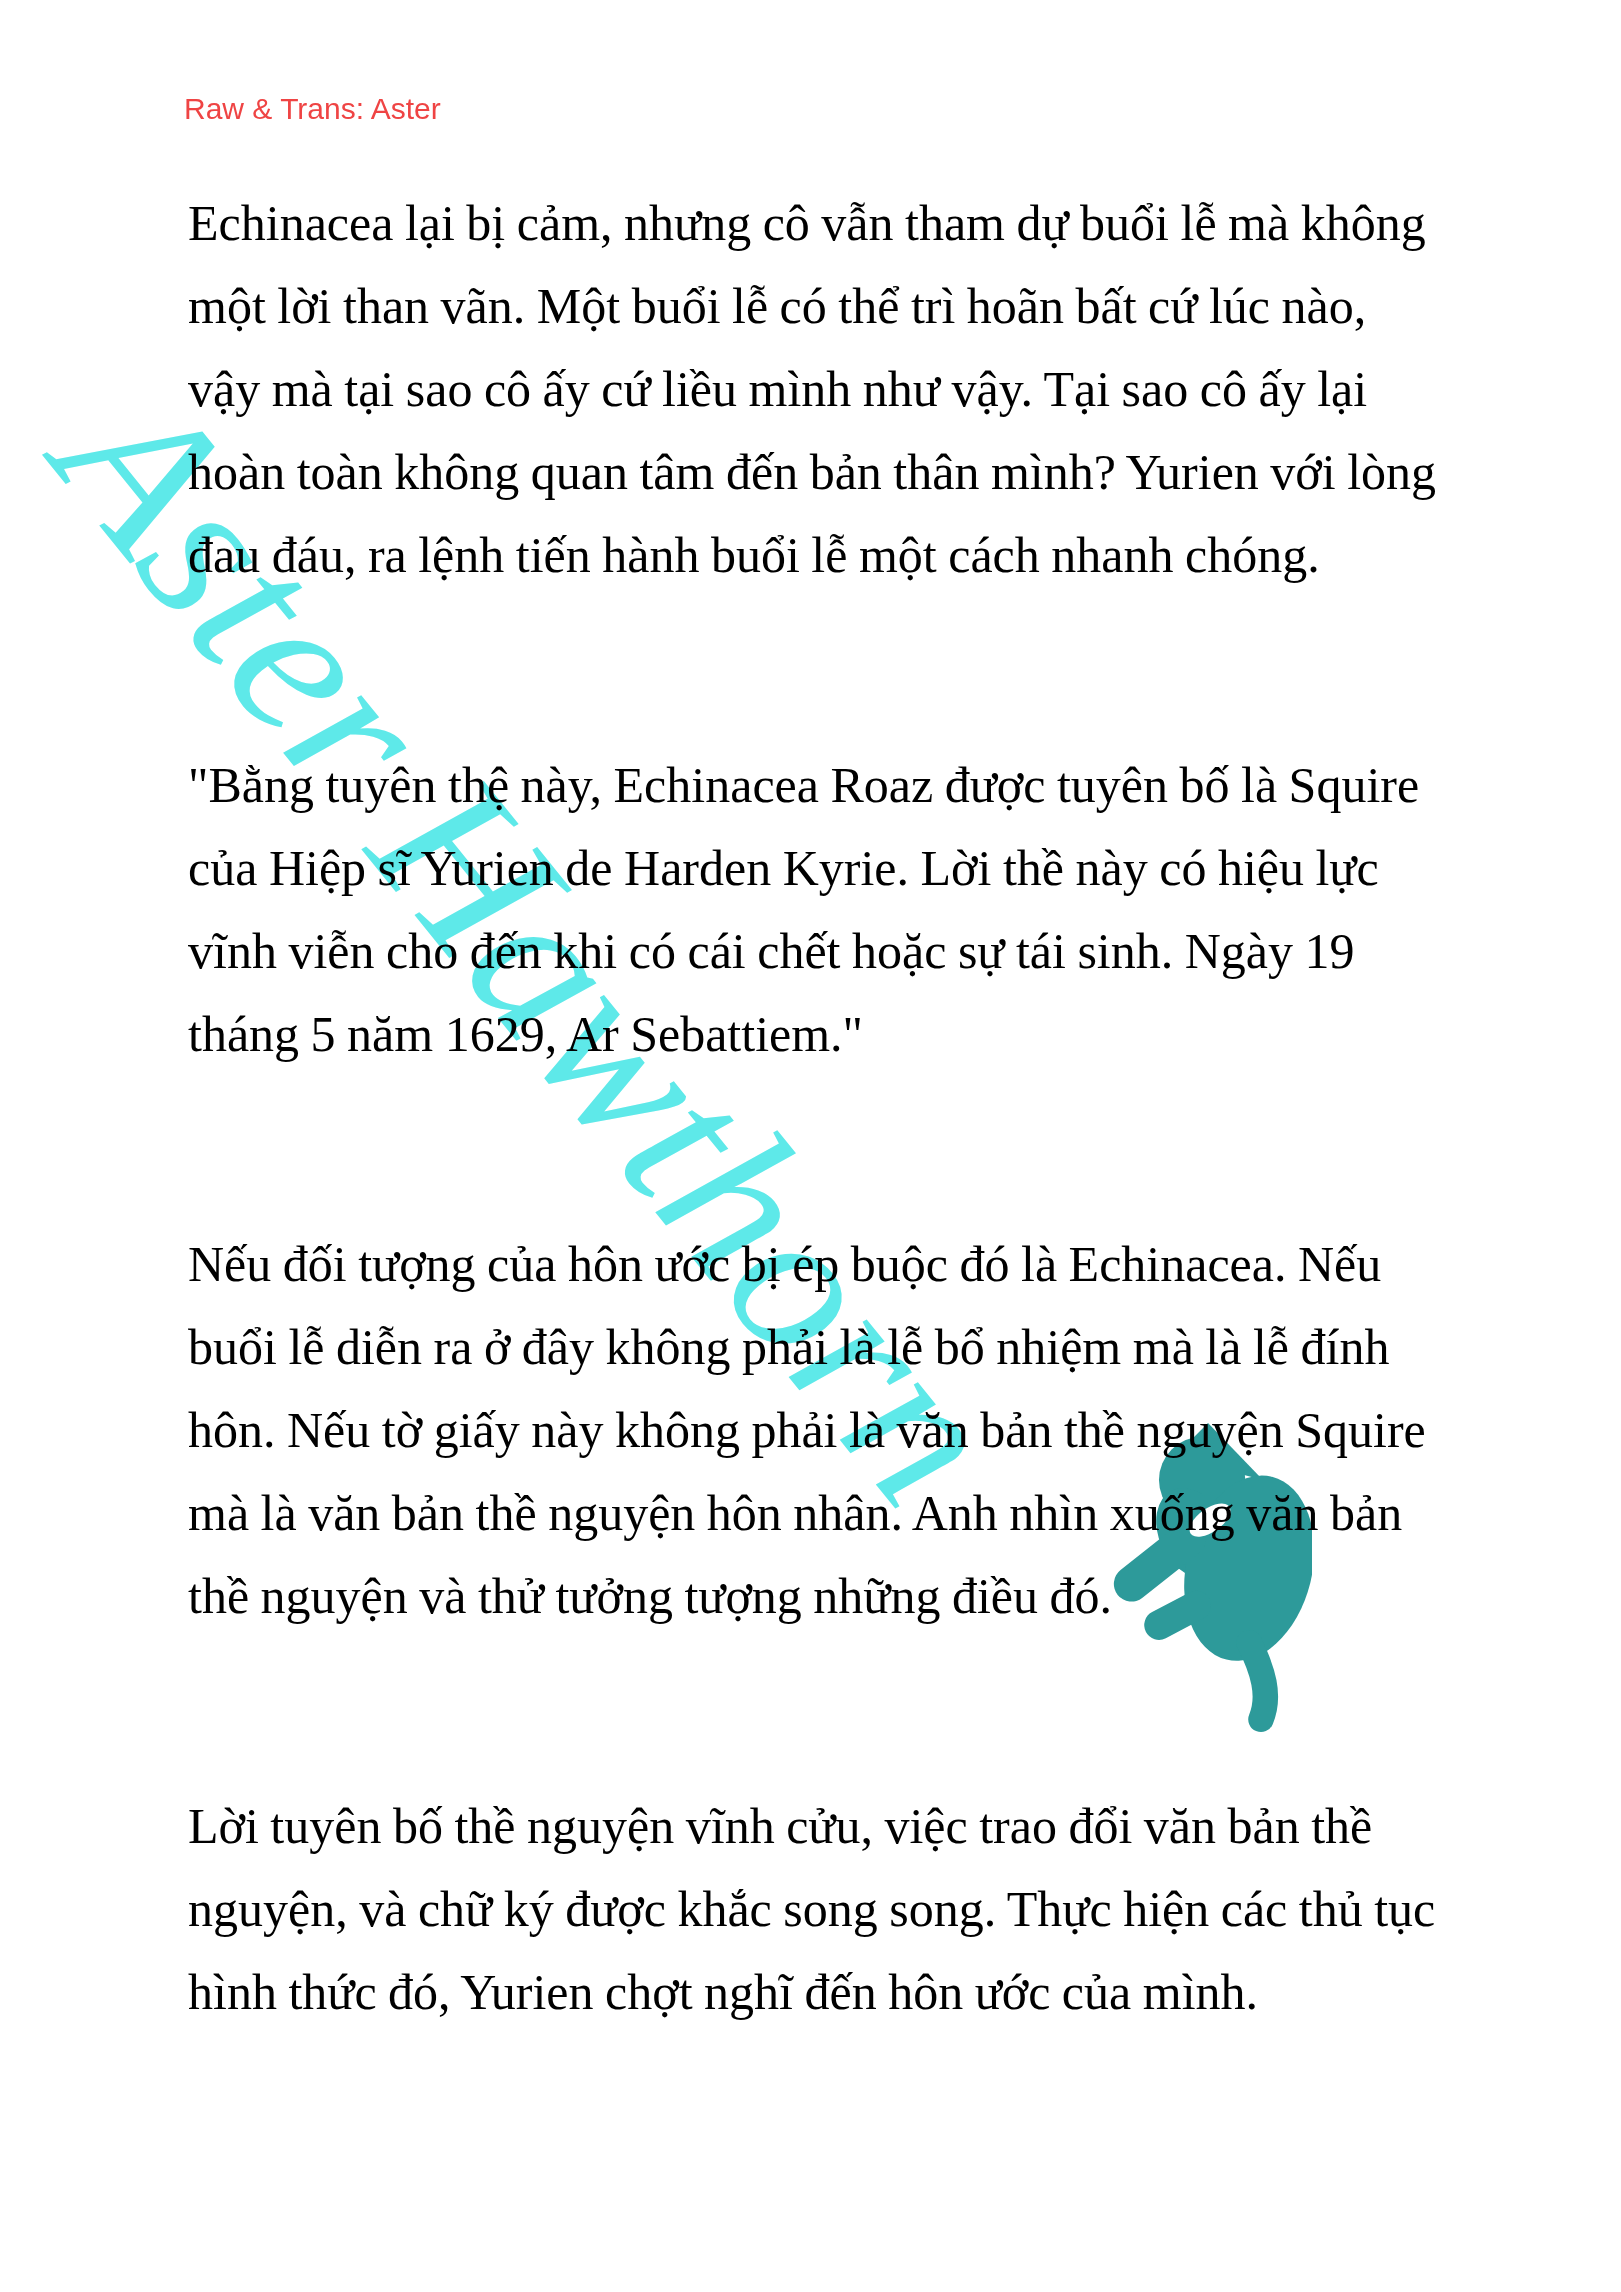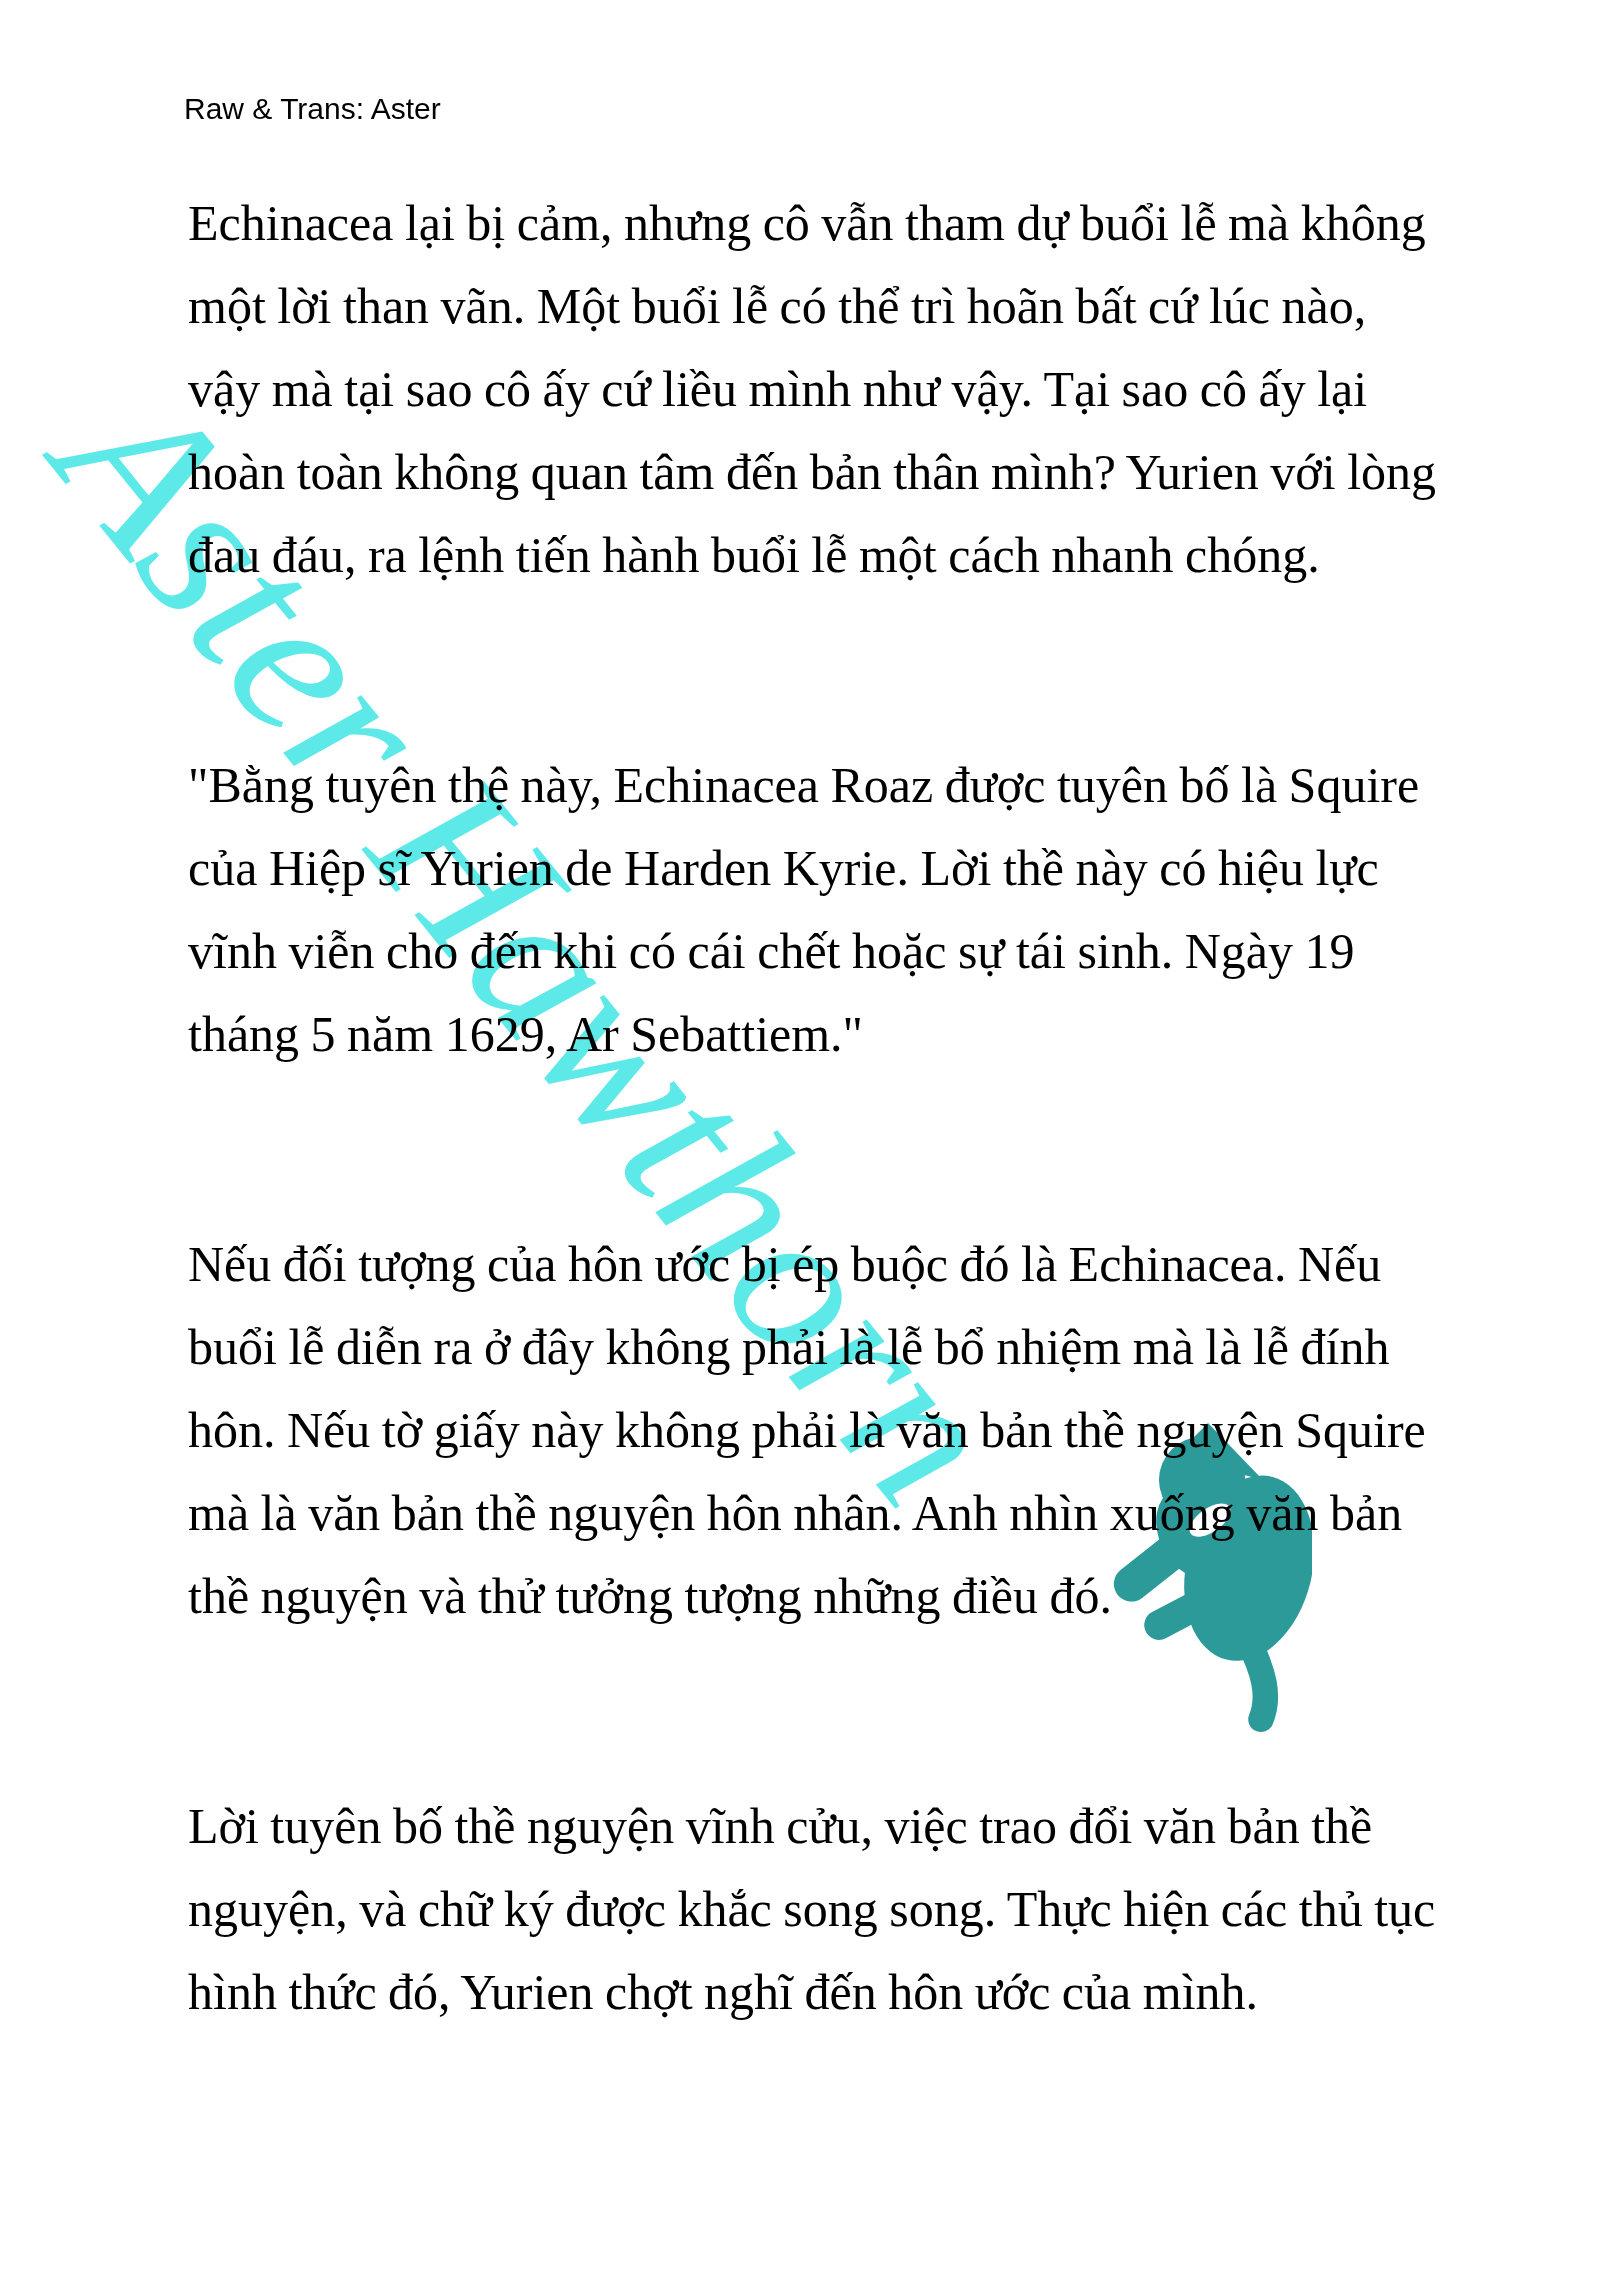--- a/index.html
+++ b/index.html
@@ -17,21 +17,21 @@
     overflow:hidden;
     font-family:"Liberation Serif", serif;
     color:var(--color-text);
   }
   .credit{
     position:absolute;
     left:184px;
     top:92px;
     font-family:"Liberation Sans", sans-serif;
     font-size:30px;
-    color:#000000;
+    color:#ef4444;
     z-index:2;
     white-space:nowrap;
   }
   .watermark{
     position:absolute;
     left:186px;
     top:353px;
     z-index:0;
     font-family:"Liberation Serif", serif;
     font-style:italic;

